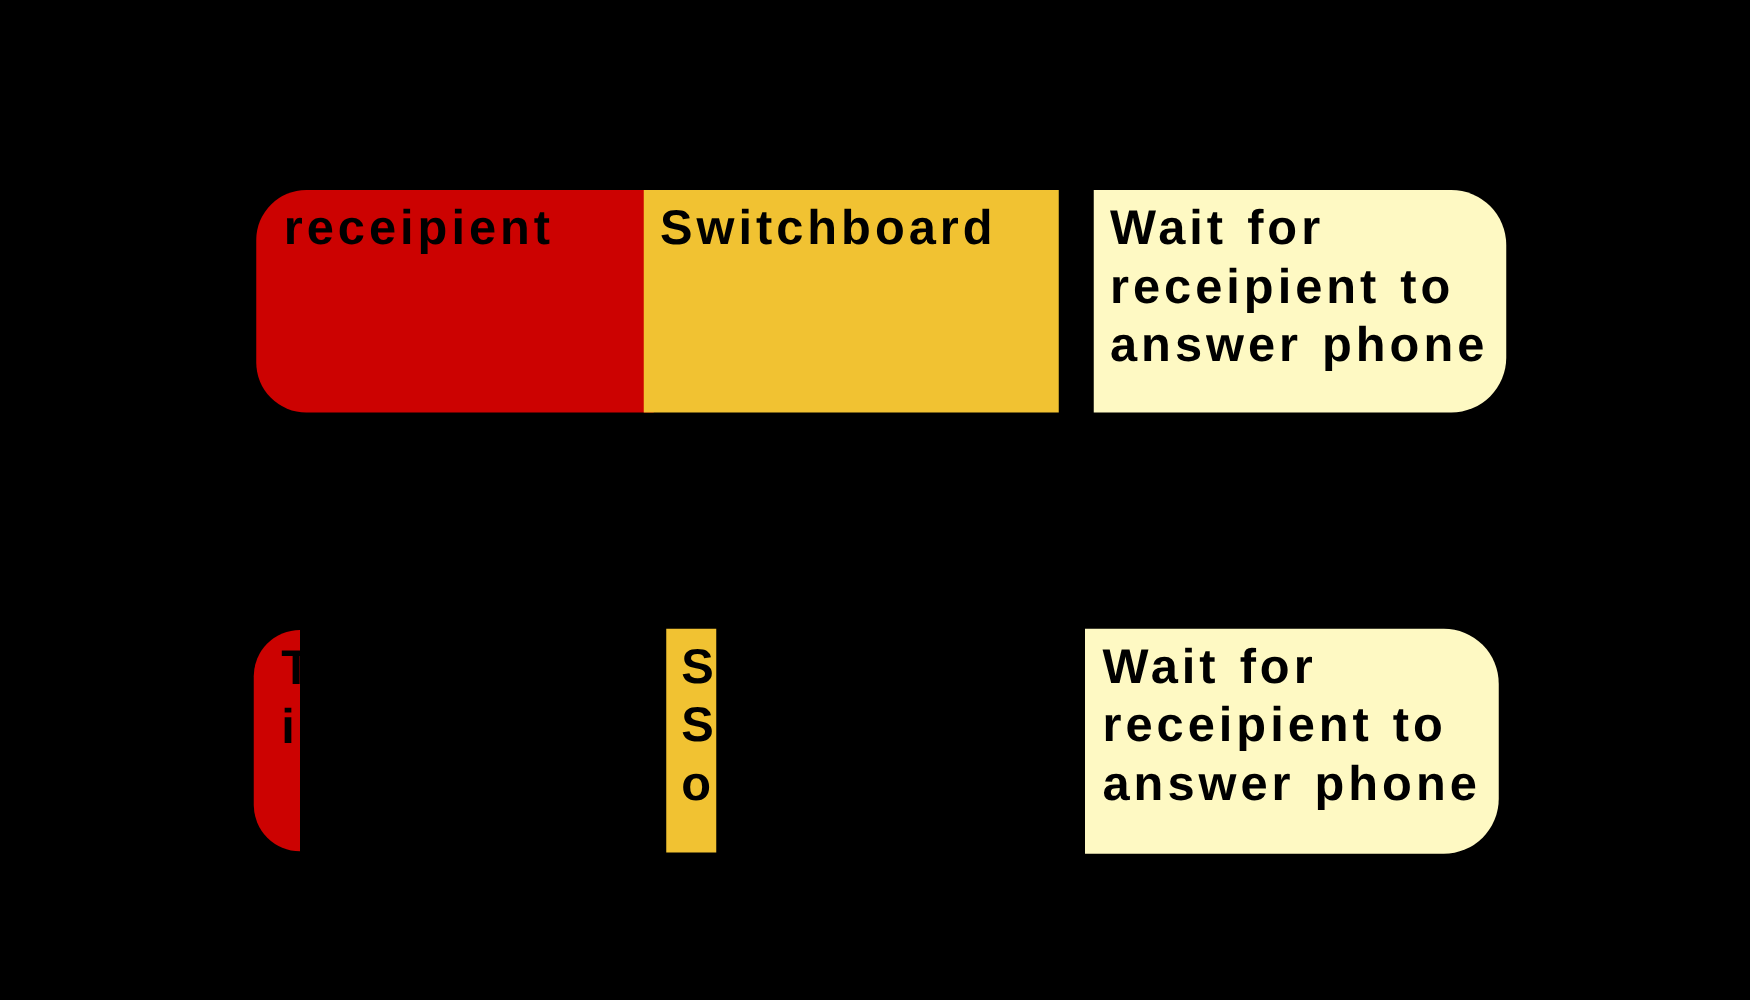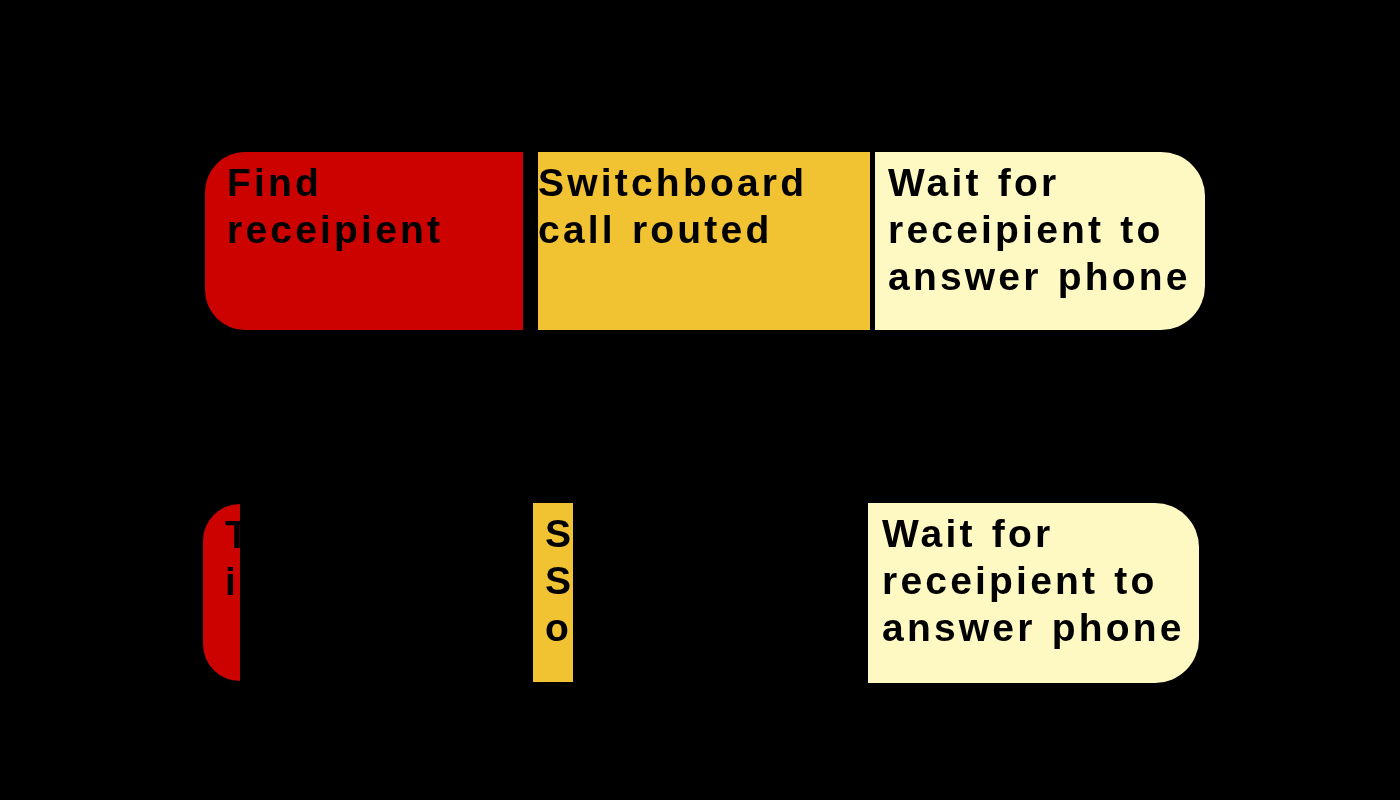--- a/index.html
+++ b/index.html
@@ -38,22 +38,22 @@
   .c-yellow { background: #f1c232; }
   .c-green  { background: #fef9c3; }
 
   
   #r1-red {
     left: 205px; top: 152px; width: 318px; height: 178px;
     border-radius: 40px 0 0 40px;
     padding-left: 22px;
   }
   #r1-yellow {
-    left: 538px; top: 152px; width: 332px; height: 178px;
-    padding-left: 0;
+    left: 515px; top: 152px; width: 332px; height: 178px;
+    padding-left: 13px;
   }
   #r1-green {
     left: 875px; top: 152px; width: 330px; height: 178px;
     border-radius: 0 44px 44px 0;
     padding-left: 13px;
   }
 
   
   #r2-red {
     left: 203px; top: 504px; width: 37px; height: 177px;
@@ -71,27 +71,25 @@
   }
 </style>
 </head>
 <body>
 
 <div class="stage">
 
   <div class="row">
 
     <div class="seg c-red" id="r1-red">
-      <div class="ln">Find</div>
       <div class="ln">receipient</div>
     </div>
 
     <div class="seg c-yellow" id="r1-yellow">
       <div class="ln">Switchboard</div>
-      <div class="ln">call routed</div>
     </div>
 
     <div class="seg c-green" id="r1-green">
       <div class="ln">Wait for</div>
       <div class="ln">receipient to</div>
       <div class="ln">answer phone</div>
     </div>
 
   </div>
 

